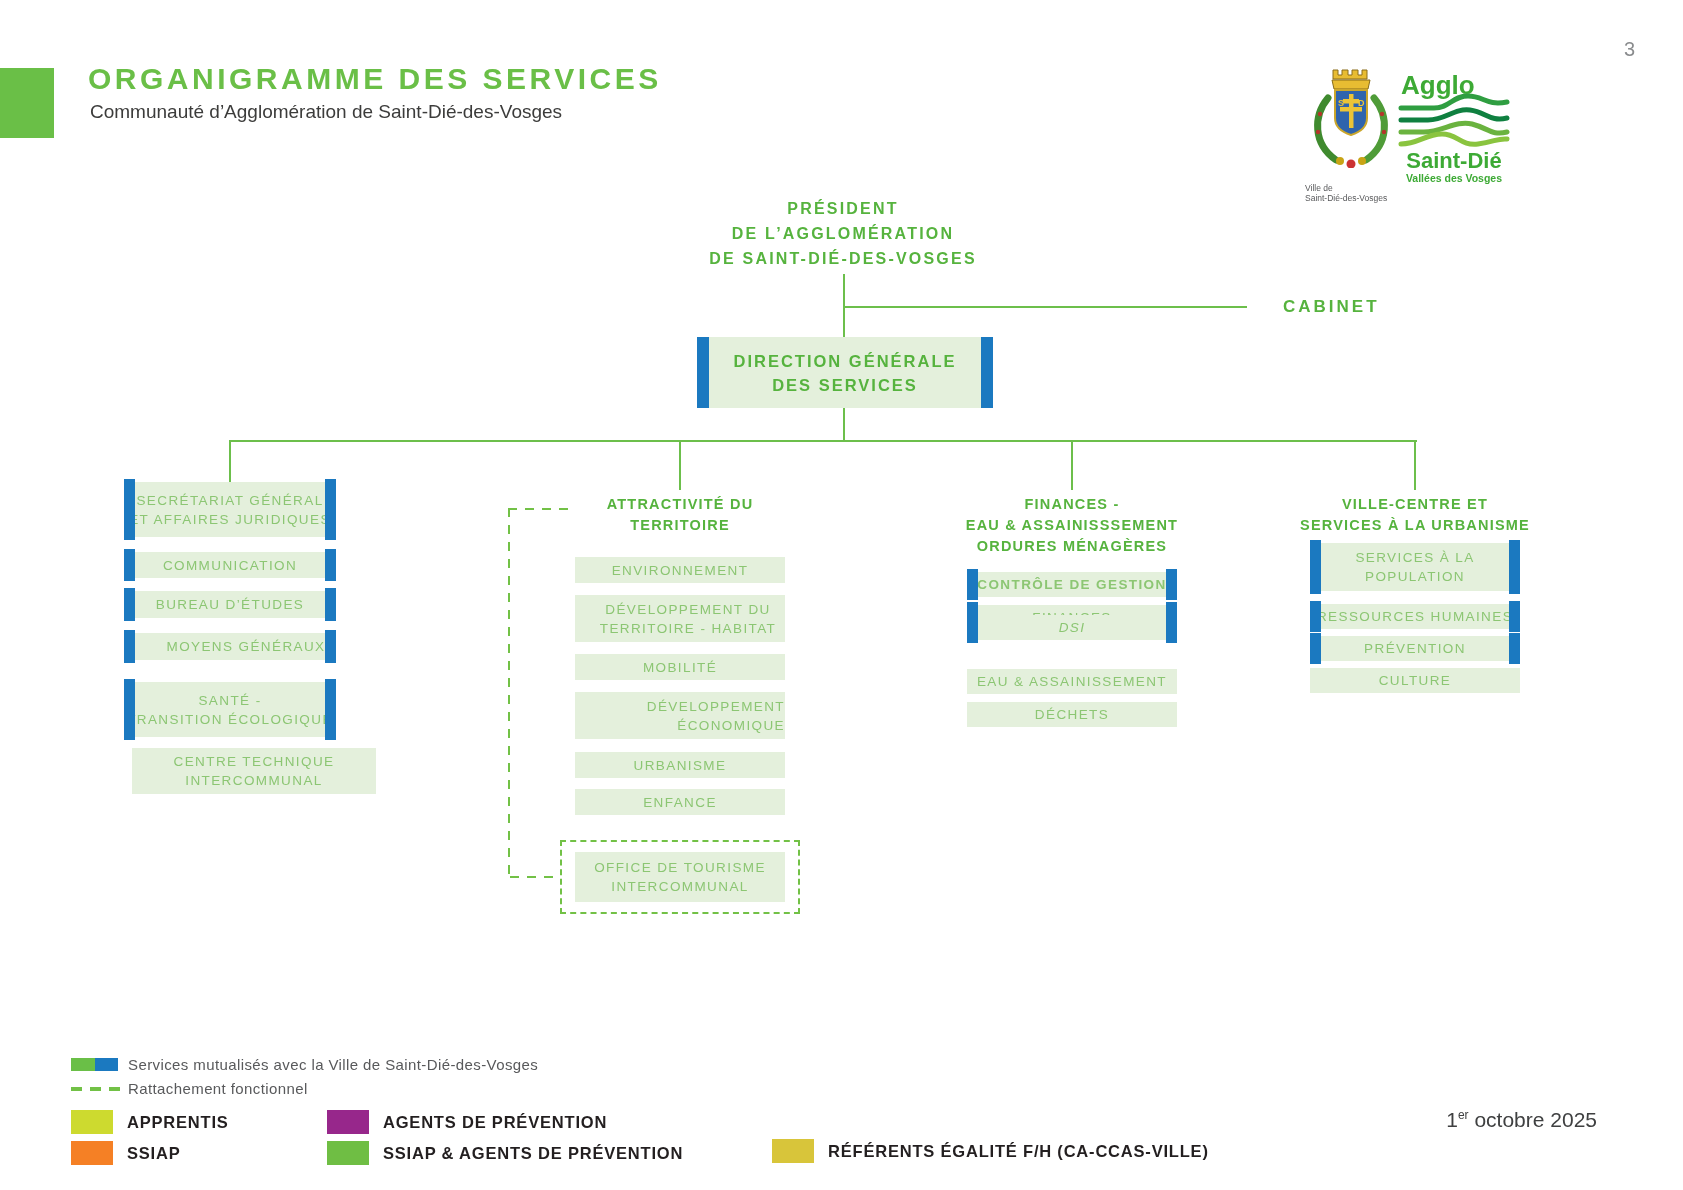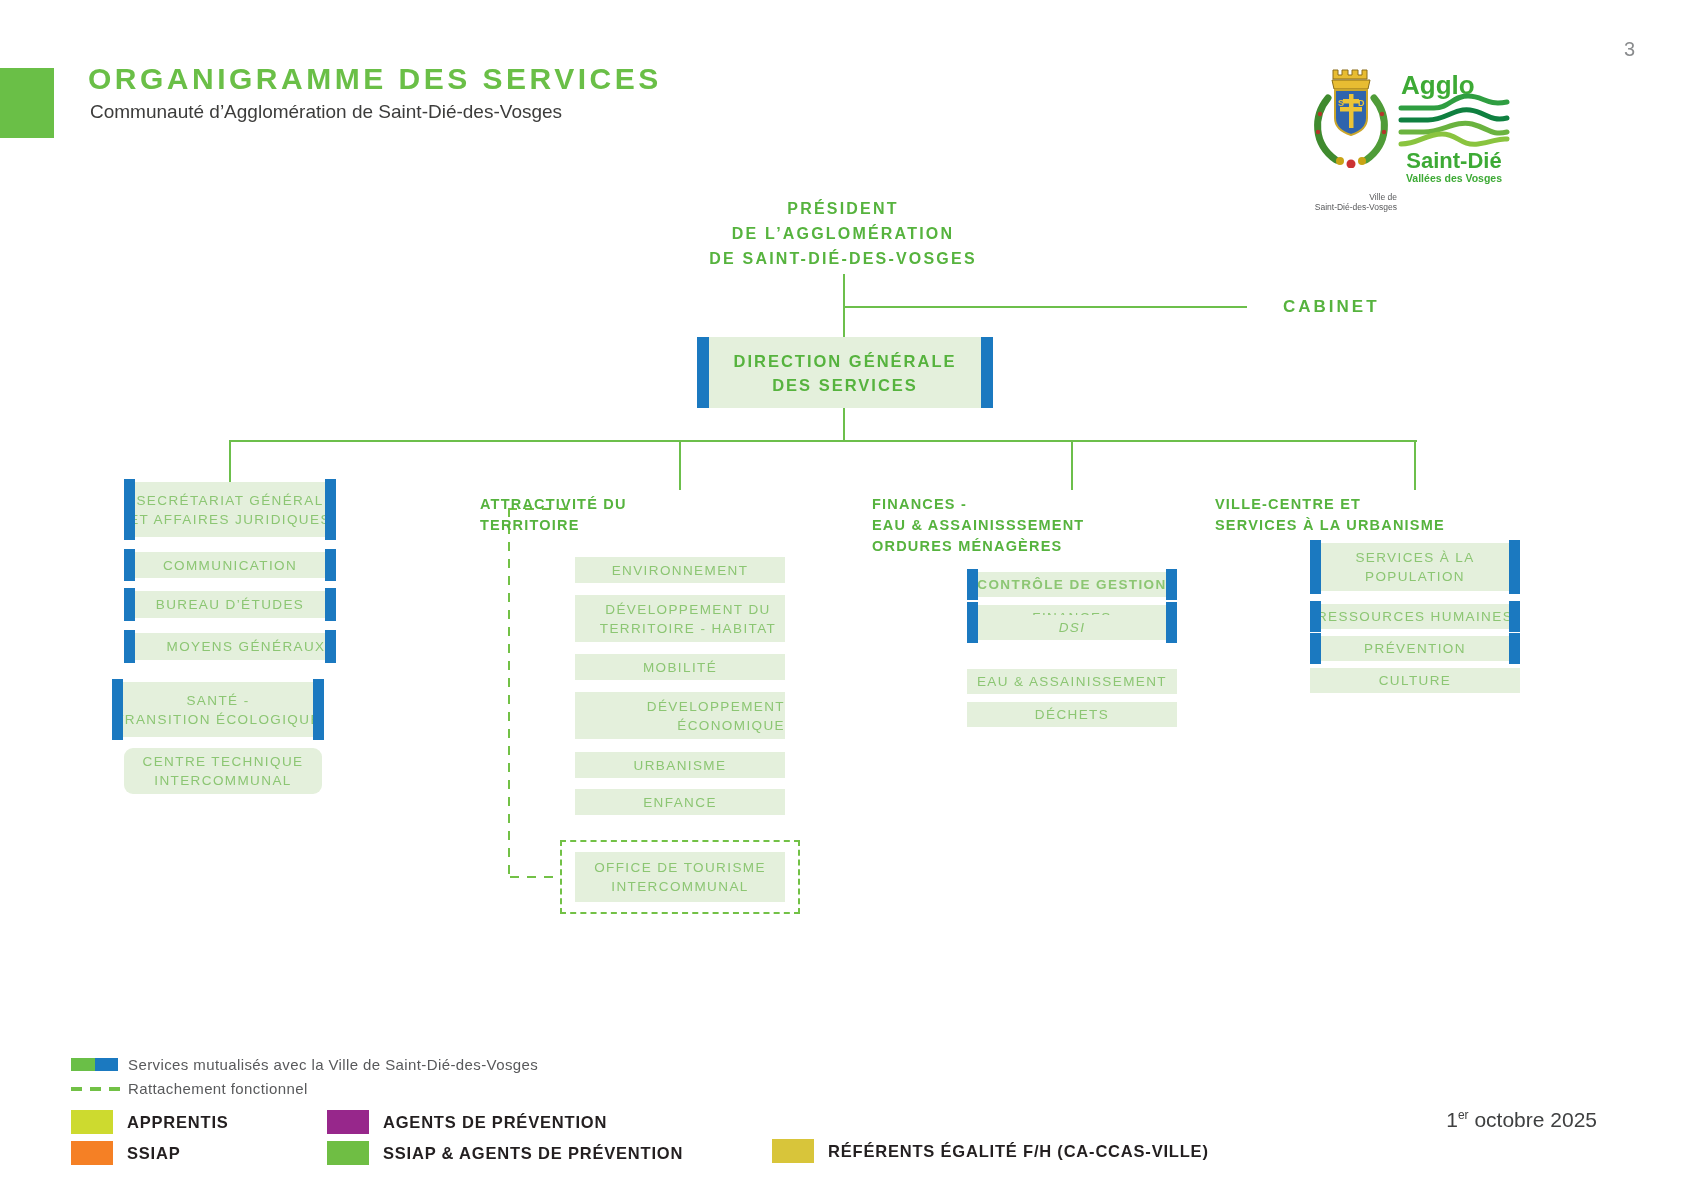--- a/index.html
+++ b/index.html
@@ -14,33 +14,33 @@
   .title{left:88px;top:62px;font-size:30px;font-weight:700;letter-spacing:3.5px;color:var(--green);white-space:nowrap}
   .subtitle{left:90px;top:101px;font-size:19px;color:#3c3c3b;white-space:nowrap}
   .pagenum{left:1624px;top:38px;font-size:20px;color:#8a8c8e}
   .line{background:var(--lineGreen)}
   .president{left:643px;top:196px;width:400px;text-align:center;font-weight:700;font-size:16px;letter-spacing:2.2px;line-height:25px;color:var(--dkGreen)}
   .cabinet{left:1283px;top:297px;font-weight:700;font-size:17px;letter-spacing:3px;color:var(--dkGreen)}
   .dgs{left:697px;top:337px;width:296px;height:71px;background:var(--boxFill);display:flex;flex-direction:column;justify-content:center;text-align:center;font-weight:700;font-size:16.5px;letter-spacing:2px;line-height:24px;color:var(--dkGreen)}
   .dgs .bar{top:0;bottom:0;width:12px}
   .bar{position:absolute;top:-3px;bottom:-3px;width:11px;background:var(--blue)}
   .bar.l{left:0}.bar.r{right:0}
-  .col-header{text-align:left;font-weight:700;font-size:14.5px;letter-spacing:1.2px;line-height:21px;color:var(--dkGreen);white-space:nowrap}
+  .col-header{text-align:center;font-weight:700;font-size:14.5px;letter-spacing:1.2px;line-height:21px;color:var(--dkGreen);white-space:nowrap}
   .org-box{background:var(--boxFill);display:flex;flex-direction:column;justify-content:center;text-align:center;font-size:13.5px;letter-spacing:1.4px;line-height:19px;color:var(--ltGreen)}
   .org-box div{white-space:nowrap}
   .dashed-outer{border:2px dashed var(--dashGreen);background:#fff}
   .dashed-outer .org-box{position:absolute;left:13px;right:13px;top:10px;bottom:10px}
   .dash-h{height:2px;background:repeating-linear-gradient(90deg,var(--dashGreen) 0 9px,transparent 9px 17px)}
   .dash-v{width:2px;background:repeating-linear-gradient(180deg,var(--dashGreen) 0 9px,transparent 9px 17px)}
   .legend-small{font-size:15px;color:#58595b;letter-spacing:.4px;white-space:nowrap}
   .legend-label{font-weight:700;font-size:16.5px;color:#231f20;letter-spacing:.8px;white-space:nowrap}
   .swatch{width:42px;height:24px}
   .date{left:1200px;top:1108px;width:397px;text-align:right;font-size:21px;color:#3f4041;white-space:nowrap}
   .date sup{font-size:12px}
-  .ville-caption{margin-top:20px;text-align:right;font-size:8.5px;line-height:10px;color:#58595b}
+  .ville-caption{margin-top:11px;text-align:left;font-size:8.5px;line-height:10px;color:#58595b}
 </style>
 </head>
 <body>
 
 <div class="canvas" id="canvas">
 
   <div class="abs accent"></div>
   <div class="abs title">ORGANIGRAMME DES SERVICES</div>
   <div class="abs subtitle">Communauté d’Agglomération de Saint-Dié-des-Vosges</div>
   <div class="abs pagenum">3</div>
@@ -143,27 +143,27 @@
     <div class="abs org-box" style="left: 124px; top: 591px; width: 212px; height: 27px;">
       <div>BUREAU D’ÉTUDES</div>
       <span class="bar l"></span>
       <span class="bar r"></span>
     </div>
     <div class="abs org-box" style="left: 124px; top: 633px; width: 212px; height: 27px; padding-left: 32px;">
       <div>MOYENS GÉNÉRAUX</div>
       <span class="bar l"></span>
       <span class="bar r"></span>
     </div>
-    <div class="abs org-box" style="left: 112px; top: 682px; width: 212px; height: 55px;">
+    <div class="abs org-box" style="left: 124px; top: 682px; width: 212px; height: 55px;">
       <div>SANTÉ -</div>
       <div>TRANSITION ÉCOLOGIQUE</div>
       <span class="bar l"></span>
       <span class="bar r"></span>
     </div>
-    <div class="abs org-box" style="left: 124px; top: 748px; width: 198px; height: 46px; border-radius: 9px;">
+    <div class="abs org-box" style="left: 132px; top: 748px; width: 244px; height: 46px;">
       <div>CENTRE TECHNIQUE</div>
       <div>INTERCOMMUNAL</div>
     </div>
     <div class="abs col-header" style="left: 480px; top: 494px; width: 400px;">
       <div>ATTRACTIVITÉ DU</div>
       <div>TERRITOIRE</div>
     </div>
     <div class="abs org-box" style="left: 575px; top: 557px; width: 210px; height: 26px;">
       <div>ENVIRONNEMENT</div>
     </div>

